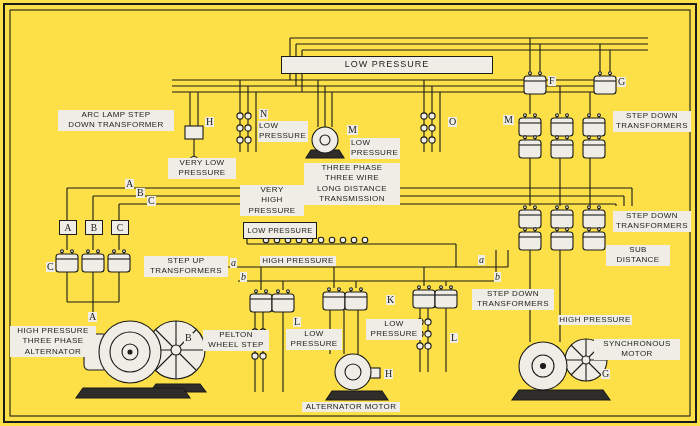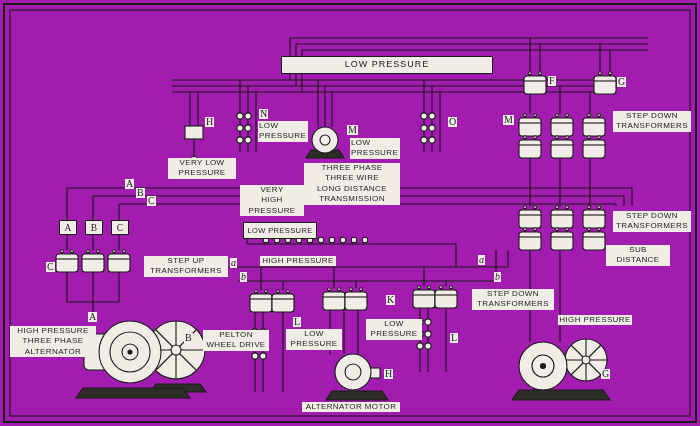--- a/index.html
+++ b/index.html
@@ -1,16 +1,16 @@
 <!DOCTYPE html>
 <html><head>
 <meta charset="utf-8">
 <style>
   html,body{margin:0;padding:0;background:#ffffff}
-  .fig{position:relative;width:700px;height:426px;background:#a21caf;
+  .fig{position:relative;width:700px;height:426px;background:#fde047;
        font-family:"Liberation Sans",sans-serif;color:#1b1b1b;overflow:hidden}
   .fig svg{position:absolute;left:0;top:0;z-index:1}
   .lbl{position:absolute;z-index:2;font-size:8px;line-height:1.3;letter-spacing:.4px;
        white-space:pre-line;text-align:center;background:#efede6;padding:0 1px}
   .left{text-align:left}
   .ltr{position:absolute;z-index:2;font-family:"Liberation Serif",serif;font-size:10px;
        line-height:1;background:#efede6;padding:0 1px}
   .box{border:1px solid #1b1b1b;display:flex;align-items:center;justify-content:center;
        white-space:nowrap;background:#efede6}
   .box.lp{font-size:9px;letter-spacing:1px}
@@ -179,20 +179,22 @@
       </g>
     </g>
   </svg>
 
   <div class="lbl box lp" style="left:281px;top:56px;width:208px;height:16px">LOW PRESSURE</div>
   <div class="lbl box" style="left:243px;top:222px;width:70px;height:15px;font-size:7.5px">LOW PRESSURE</div>
   <div class="box sm" style="position:absolute;z-index:2;left:59px;top:220px;width:16px;height:13px">A</div>
   <div class="box sm" style="position:absolute;z-index:2;left:85px;top:220px;width:16px;height:13px">B</div>
   <div class="box sm" style="position:absolute;z-index:2;left:111px;top:220px;width:16px;height:13px">C</div>
 
+  <div class="lbl" style="left:58px;top:110px;width:114px">ARC LAMP STEP
+DOWN TRANSFORMER</div>
   <div class="lbl" style="left:168px;top:158px;width:66px">VERY LOW
 PRESSURE</div>
   <div class="lbl left" style="left:258px;top:121px;width:48px">LOW
 PRESSURE</div>
   <div class="lbl left" style="left:350px;top:138px;width:48px">LOW
 PRESSURE</div>
   <div class="lbl" style="left:613px;top:111px;width:76px">STEP DOWN
 TRANSFORMERS</div>
   <div class="lbl" style="left:240px;top:185px;width:62px">VERY
 HIGH
@@ -204,29 +206,31 @@
   <div class="lbl" style="left:144px;top:256px;width:82px">STEP UP
 TRANSFORMERS</div>
   <div class="lbl" style="left:260px;top:256px;width:74px">HIGH PRESSURE</div>
   <div class="lbl" style="left:613px;top:211px;width:76px">STEP DOWN
 TRANSFORMERS</div>
   <div class="lbl" style="left:606px;top:245px;width:62px">SUB DISTANCE</div>
   <div class="lbl" style="left:10px;top:326px;width:84px">HIGH PRESSURE
 THREE PHASE
 ALTERNATOR</div>
   <div class="lbl" style="left:203px;top:330px;width:64px">PELTON
-WHEEL DRIVE</div>
+WHEEL STEP</div>
   <div class="lbl" style="left:286px;top:329px;width:54px">LOW
 PRESSURE</div>
   <div class="lbl" style="left:366px;top:319px;width:54px">LOW
 PRESSURE</div>
   <div class="lbl" style="left:472px;top:289px;width:80px">STEP DOWN
 TRANSFORMERS</div>
   <div class="lbl" style="left:302px;top:402px;width:96px">ALTERNATOR MOTOR</div>
   <div class="lbl" style="left:558px;top:315px;width:72px">HIGH PRESSURE</div>
+  <div class="lbl" style="left:594px;top:339px;width:84px">SYNCHRONOUS
+MOTOR</div>
 
   <div class="ltr" style="left:205px;top:117px">H</div>
   <div class="ltr" style="left:259px;top:109px">N</div>
   <div class="ltr" style="left:347px;top:125px">M</div>
   <div class="ltr" style="left:448px;top:117px">O</div>
   <div class="ltr" style="left:503px;top:115px">M</div>
   <div class="ltr" style="left:548px;top:76px">F</div>
   <div class="ltr" style="left:617px;top:77px">G</div>
   <div class="ltr" style="left:125px;top:179px">A</div>
   <div class="ltr" style="left:136px;top:188px">B</div>

